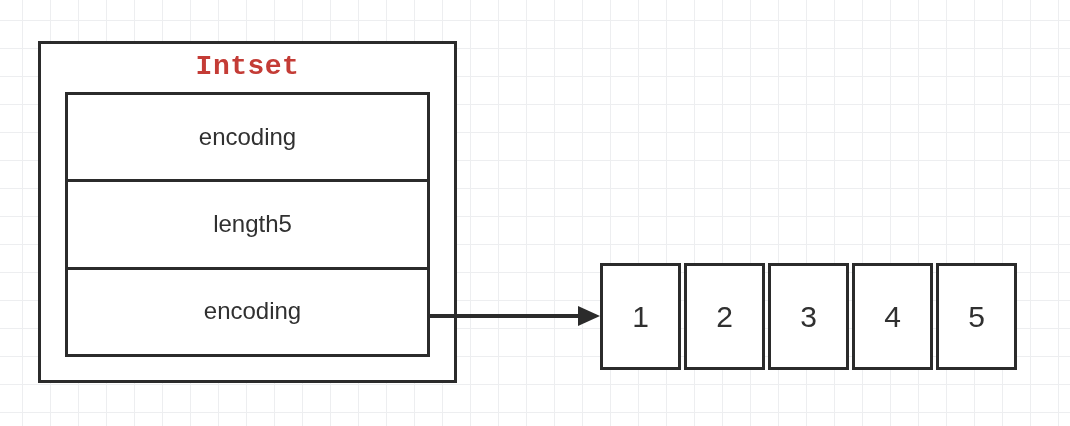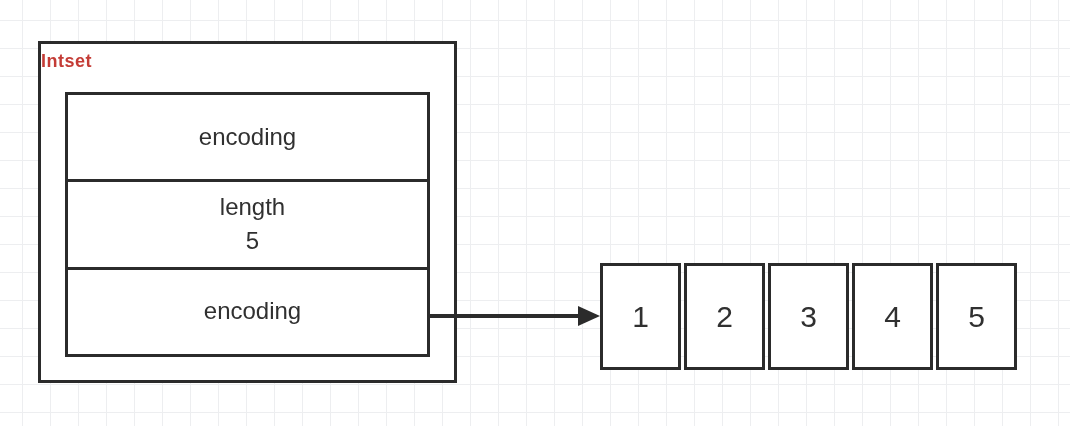--- a/index.html
+++ b/index.html
@@ -27,43 +27,44 @@
     position: absolute;
     left: 38px;
     top: 41px;
     width: 413px;
     height: 336px;
     border: 3px solid var(--line, #2b2b2b);
     background: #ffffff;
   }
   .intset-title {
     margin-top: 7px;
-    text-align: left;
-    font-size: 18px;
+    text-align: center;
+    font-size: 28px;
     font-weight: bold;
     color: var(--accent-red, #c43c36);
     letter-spacing: 0.5px;
+    font-family: Liberation Mono, monospace;
   }
 
   
   .fields {
     position: absolute;
     left: 24px;
     top: 48px;
     width: 359px;
     height: 259px;
     border: 3px solid var(--line, #2b2b2b);
     background: #ffffff;
     display: flex;
     flex-direction: column;
   }
   .field {
     flex: 1 1 0;
     display: flex;
-    flex-direction: column;
+    flex-direction: row;
     align-items: center;
     justify-content: center;
     font-size: 24px;
     color: var(--text, #303030);
     line-height: 1.45;
     text-align: center;
   }
   .field + .field {
     border-top: 3px solid var(--line, #2b2b2b);
     padding-left: 10px;

